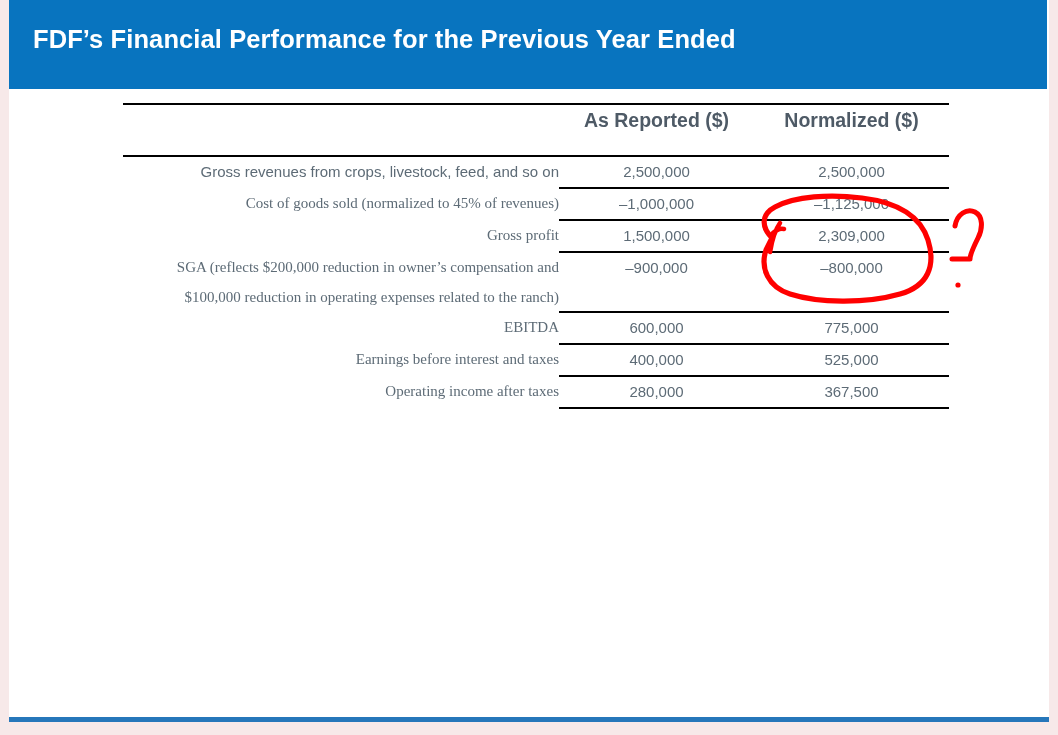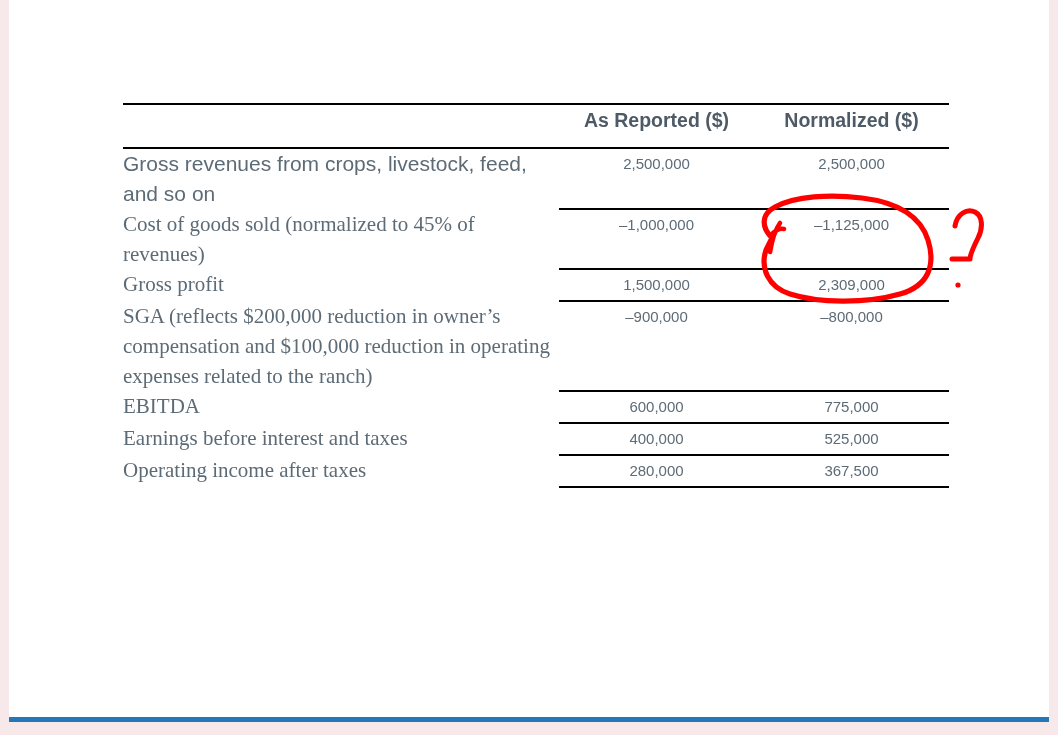--- a/index.html
+++ b/index.html
@@ -68,39 +68,39 @@
   table.fin th, table.fin td {
     padding: 0;
     vertical-align: top;
     border: 0;
   }
 
   
   tr.hdr th {
     border-top: 2.1px solid #000000;
     border-bottom: 2.1px solid #000000;
-    height: 44px;
+    height: 52px;
     font-size: 19.5px;
     font-weight: bold;
     color: #4e5a66;
     text-align: center;
     padding-top: 4px;
     box-sizing: border-box;
     white-space: nowrap;
   }
   tr.hdr th.lbl {
     text-align: left;
   }
 
   
   td.lbl {
-    font-size: 21px;
+    font-size: 15px;
     color: #5d6b76;
     line-height: 30px;
-    text-align: left;
+    text-align: right;
     padding: 6px 14px 8px 9px;
   }
   td.val {
     font-size: 15px;
     color: #5d6b76;
     line-height: 30px;
     text-align: center;
     padding: 6px 0 8px 0;
     white-space: nowrap;
   }
@@ -128,20 +128,23 @@
     width: 1058px;
     height: 735px;
     pointer-events: none;
   }
 </style>
 </head>
 <body>
 
 <div id="slide">
 
+  <div id="title-bar">
+    <div id="title-text">FDF’s Financial Performance for the Previous Year Ended</div>
+  </div>
 
   <div id="table-wrap">
     <table class="fin">
       <colgroup>
         <col class="c-label">
         <col class="c-val">
         <col class="c-val">
       </colgroup>
       <thead>
         <tr class="hdr">

